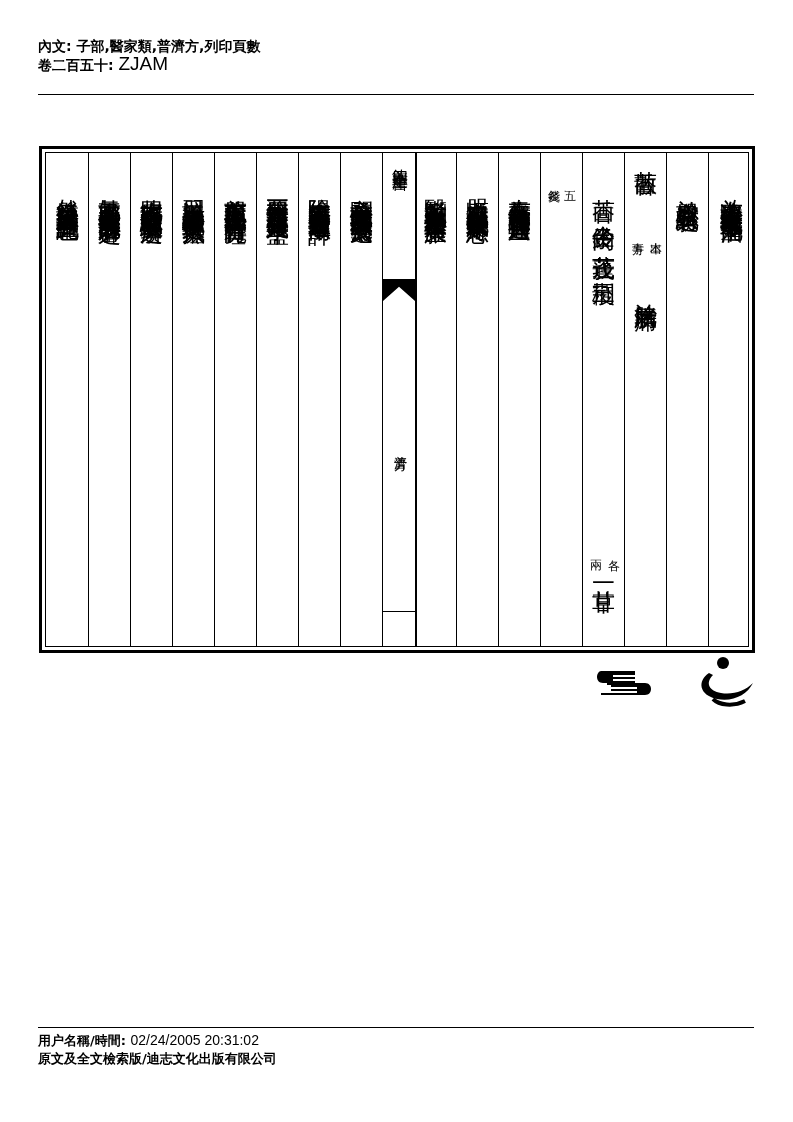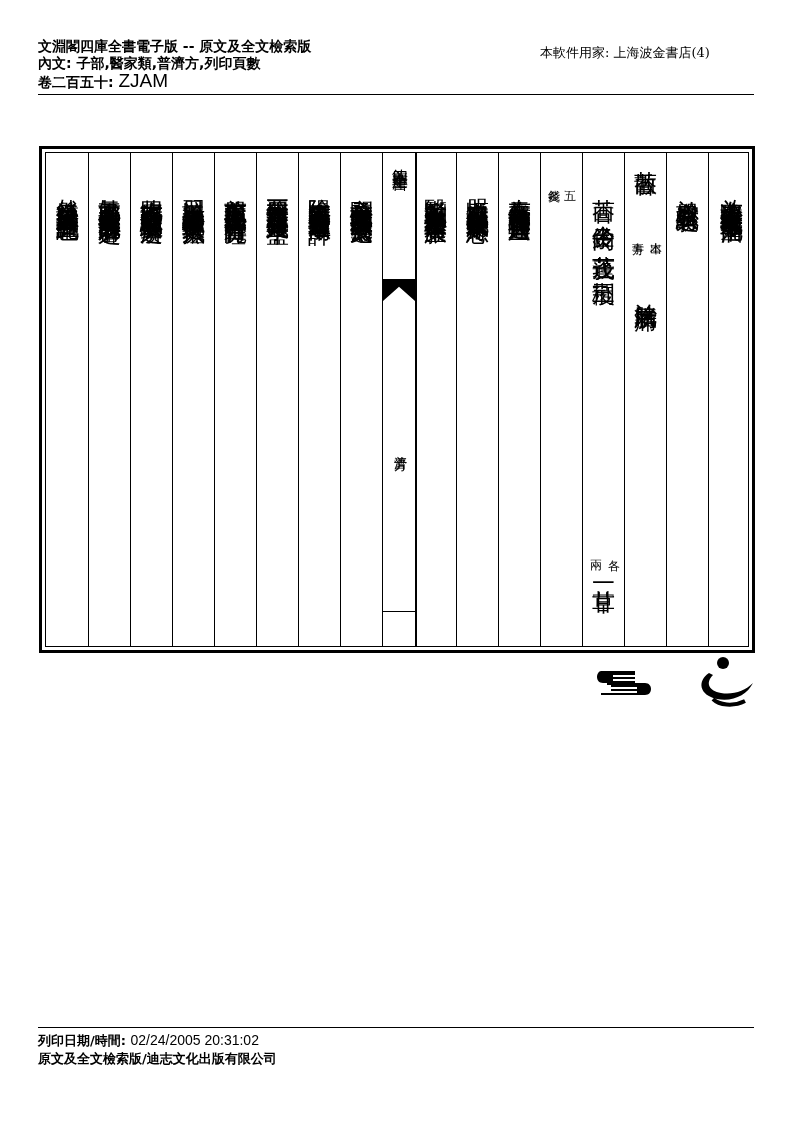--- a/index.html
+++ b/index.html
@@ -21,26 +21,24 @@
   .small-notes { position:absolute; writing-mode:vertical-rl; font-size:12px; line-height:14px; }
   .foot { position:absolute; left:38px; top:1031px; font-family:"DejaVu Sans", sans-serif; font-weight:bold; font-size:13px; line-height:18px; }
   .foot .ascii { font-family:"Liberation Sans", sans-serif; font-weight:normal; font-size:14px;margin-top:48px; }
   .logo1 { position:absolute; left:597px; top:665px; width:65px; height:35px; }
   .logo2 { position:absolute; left:695px; top:655px; width:62px; height:55px; }
 </style>
 </head>
 <body>
 
 <div class="hdr-left">
-  <div>文淵閣四庫全書電子版 -- 原文及全文檢索版</div>
   <div><span>內文: </span><span>子部,醫家類,普濟方,列印頁數</span></div>
   <div><span>卷二百五十: </span><span class="ascii">ZJAM</span></div>
 </div>
 <div class="hdr-right">
-  <div>本軟件用家: 上海波金書店(4)</div>
 </div>
 <div class="rule" style="top:94px;"></div>
 
 <div class="frame-outer">
   <div class="frame-inner">
 
     <div class="col" style="left:662px;width:44px;">
       <div class="col-text" style="top:28px;">放在冷處少頃去斑猫末取丸每服五十丸茴酒下</div>
     </div>
 
@@ -141,15 +139,15 @@
 <div class="logo2">
   <svg width="62" height="55" viewBox="0 0 62 55">
     <circle cx="28" cy="8" r="6" fill="#000"></circle>
     <path d="M14 18 C2 26 4 40 22 44 C38 47 52 40 58 28 C50 36 38 40 26 38 C14 36 10 28 18 20 Z" fill="#000"></path>
     <path d="M18 44 C24 50 38 52 50 46" stroke="#000" stroke-width="4" fill="none"></path>
   </svg>
 </div>
 
 <div class="rule" style="top:1027px;"></div>
 <div class="foot">
-  <div><span>列印日期/時間: </span><span class="ascii">02/24/2005 20:31:02</span></div>
+  <div><span>用户名稱/時間: </span><span class="ascii">02/24/2005 20:31:02</span></div>
   <div>原文及全文檢索版/迪志文化出版有限公司</div>
 </div>
 
 </body></html>

